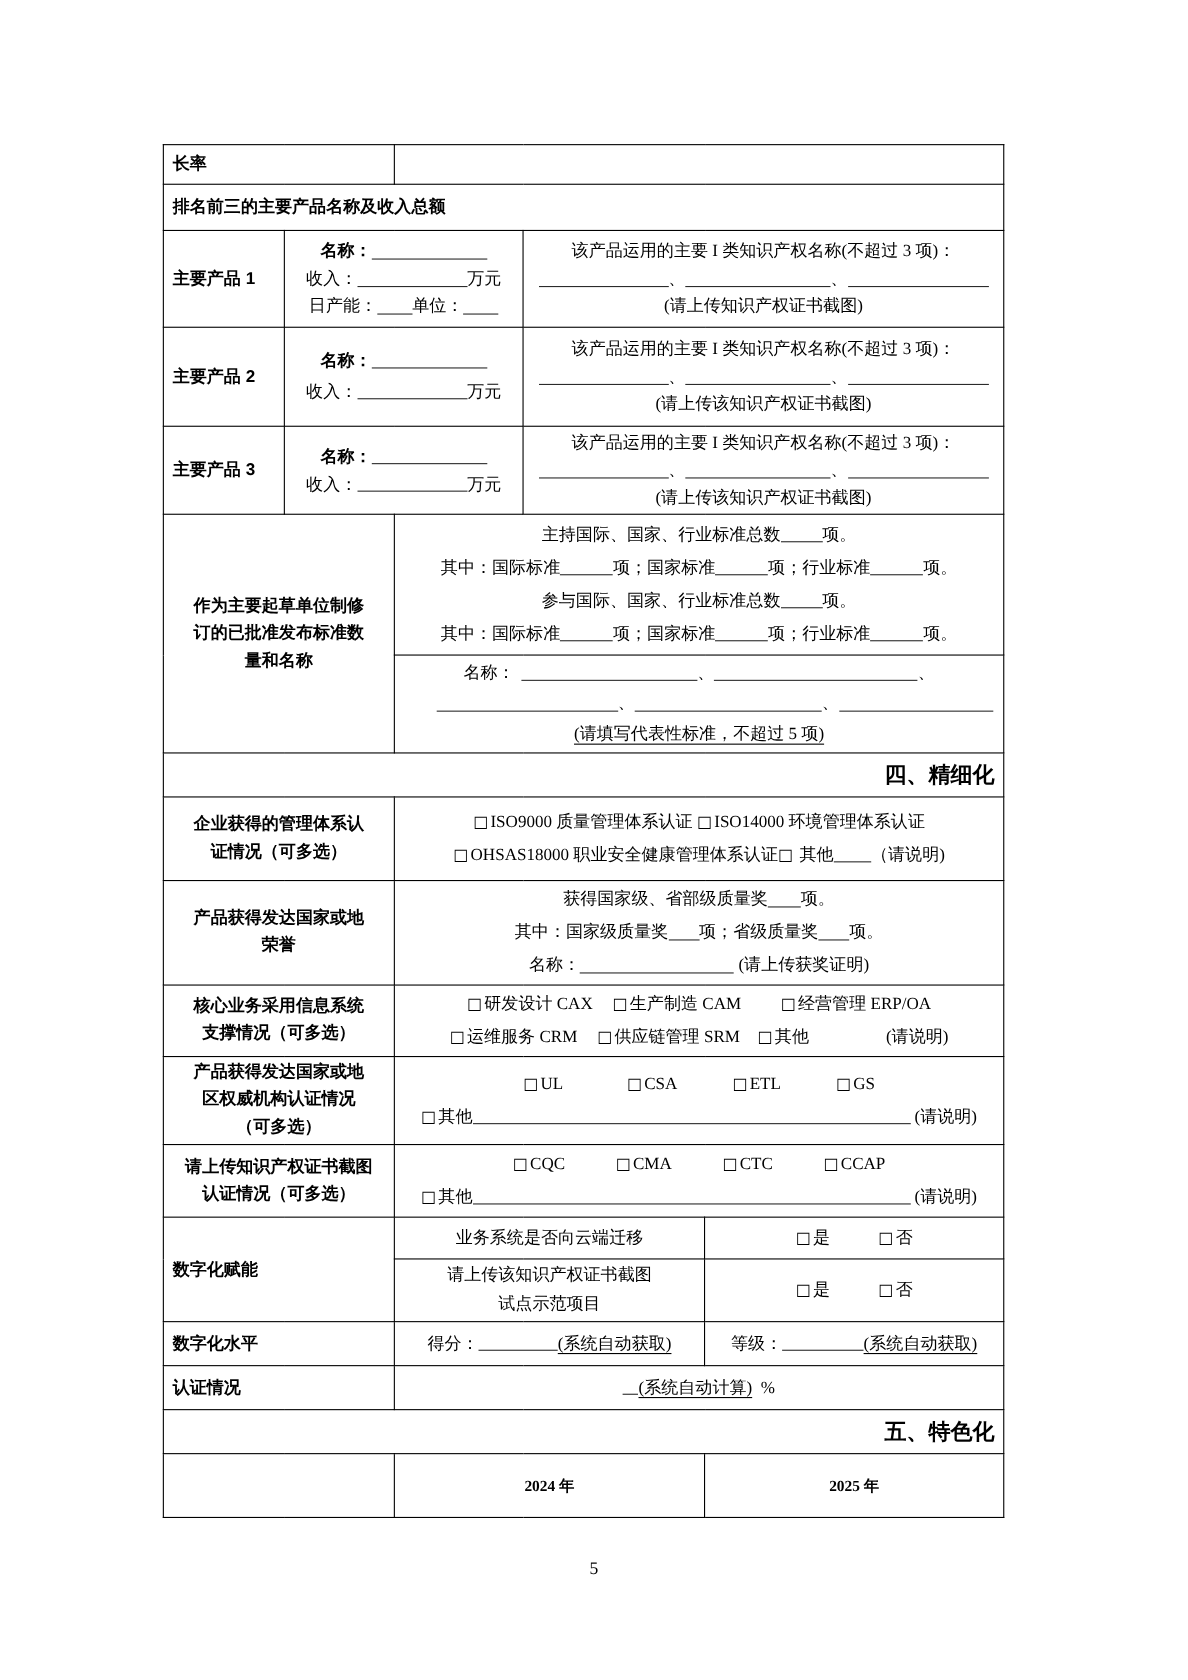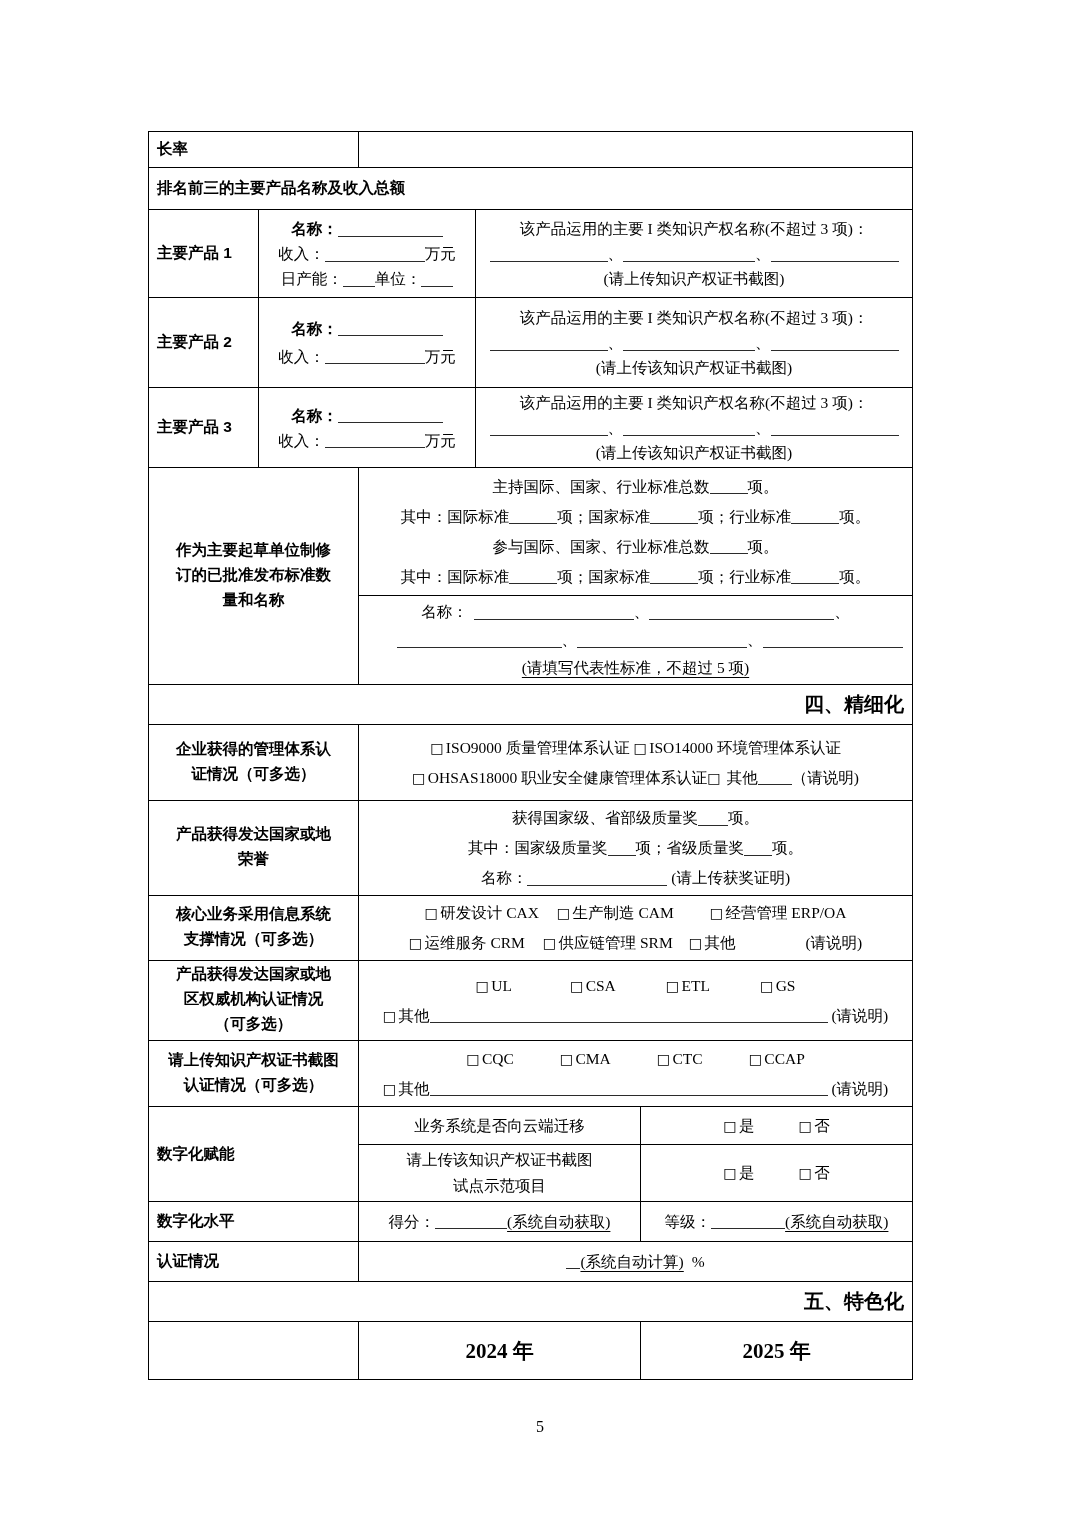--- a/index.html
+++ b/index.html
@@ -41,21 +41,21 @@
   .lh28 .line { line-height: 28px; }
   .sec {
     text-align: right;
     font-family: "Liberation Sans", "DejaVu Sans", sans-serif;
     font-weight: 700;
     font-size: 20px;
   }
   .year {
     text-align: center;
     font-weight: 700;
-    font-size: 21px;
+    font-size: 14px;
   }
   .bt {
     font-family: "Liberation Sans", "DejaVu Sans", sans-serif;
     font-weight: 700;
   }
   .blank {
     display: inline-block;
     height: 1em;
     border-bottom: 1.5px solid #2b2b2b;
     vertical-align: -0.18em;

